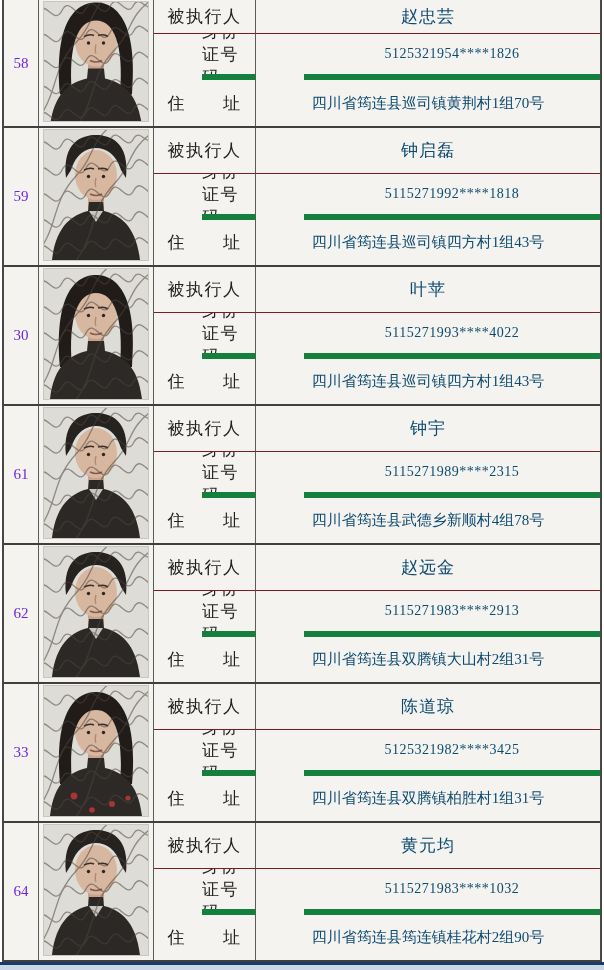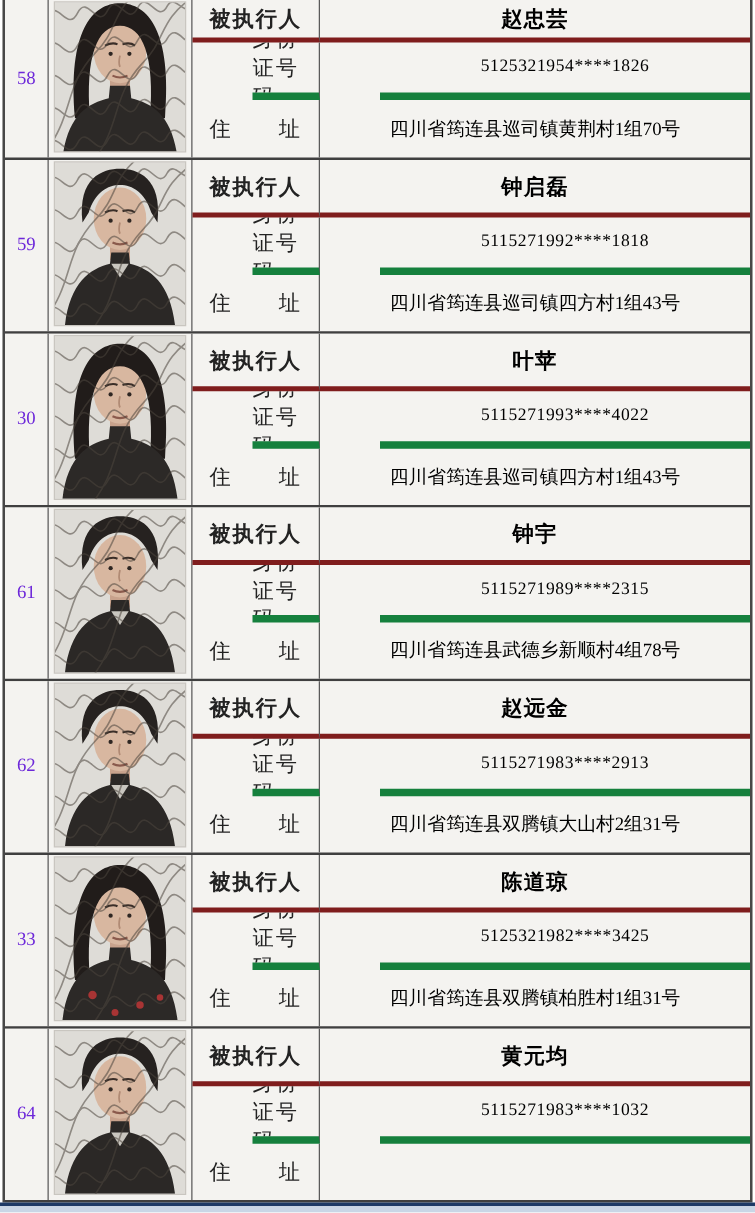--- a/index.html
+++ b/index.html
@@ -35,25 +35,25 @@
   .photo-frame{
     width:104px;height:100%;background:#dedcd7;
     box-shadow:0 0 0 1px #c9c6c0;
   }
   .photo-frame svg{width:100%;height:100%;display:block;}
   .label{
     grid-column:3;
     border-right:1px solid #5a5a5a;
     font-size:17px;letter-spacing:1.5px;color:#222;
   }
-  .value{grid-column:4;font-size:16px;color:#000000;}
+  .value{grid-column:4;font-size:16px;color:#0c4a6e;}
   .value.id{font-size:14px;letter-spacing:0.5px;}
   .value.name{font-size:17px;letter-spacing:1px;}
   .value.addr{font-size:15px;}
-  .sub1{grid-row:1;border-bottom:4px solid #7f1d1d;font-weight:bold;}
+  .sub1{grid-row:1;border-bottom:1px solid #7f1d1d;}
   .sub2{grid-row:2;border-bottom:6px solid #15803d;margin-left:48px;}
   .sub3{grid-row:3;}
   .footer-divider{height:3px;width:100%;}
   .footer-bar{height:5px;width:100%;}
 </style>
 </head>
 <body>
 
 <div class="sheet" style="background: rgb(244, 243, 240);">
 
@@ -307,18 +307,19 @@
   <path d="M28,136 C54,104 44,82 70,54 C90,34 82,20 112,0"></path>
 </g>
   </svg>
         </div>
       </div>
     <div class="cell label sub1">被执行人</div>
     <div class="cell value name sub1">黄元均</div>
     <div class="cell label sub2">身份证号码</div>
     <div class="cell value id sub2">5115271983****1032</div>
     <div class="cell label sub3">住　　址</div>
+    <div class="cell value addr sub3">四川省筠连县筠连镇桂花村2组90号</div>
   </div>
 
 </div>
 
 <div class="footer-divider" style="background: rgb(29, 58, 102);"></div>
 <div class="footer-bar" style="background: rgb(201, 214, 230);"></div>
 
 </body></html>

